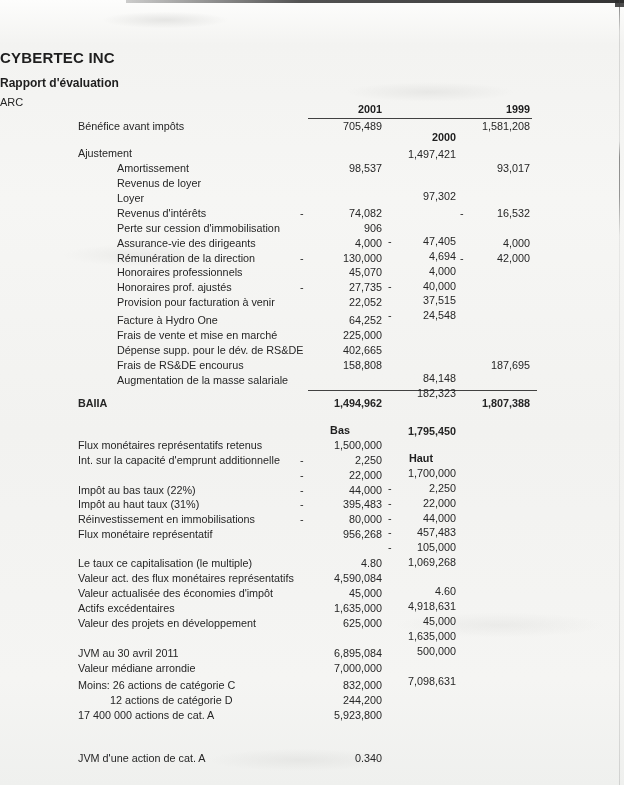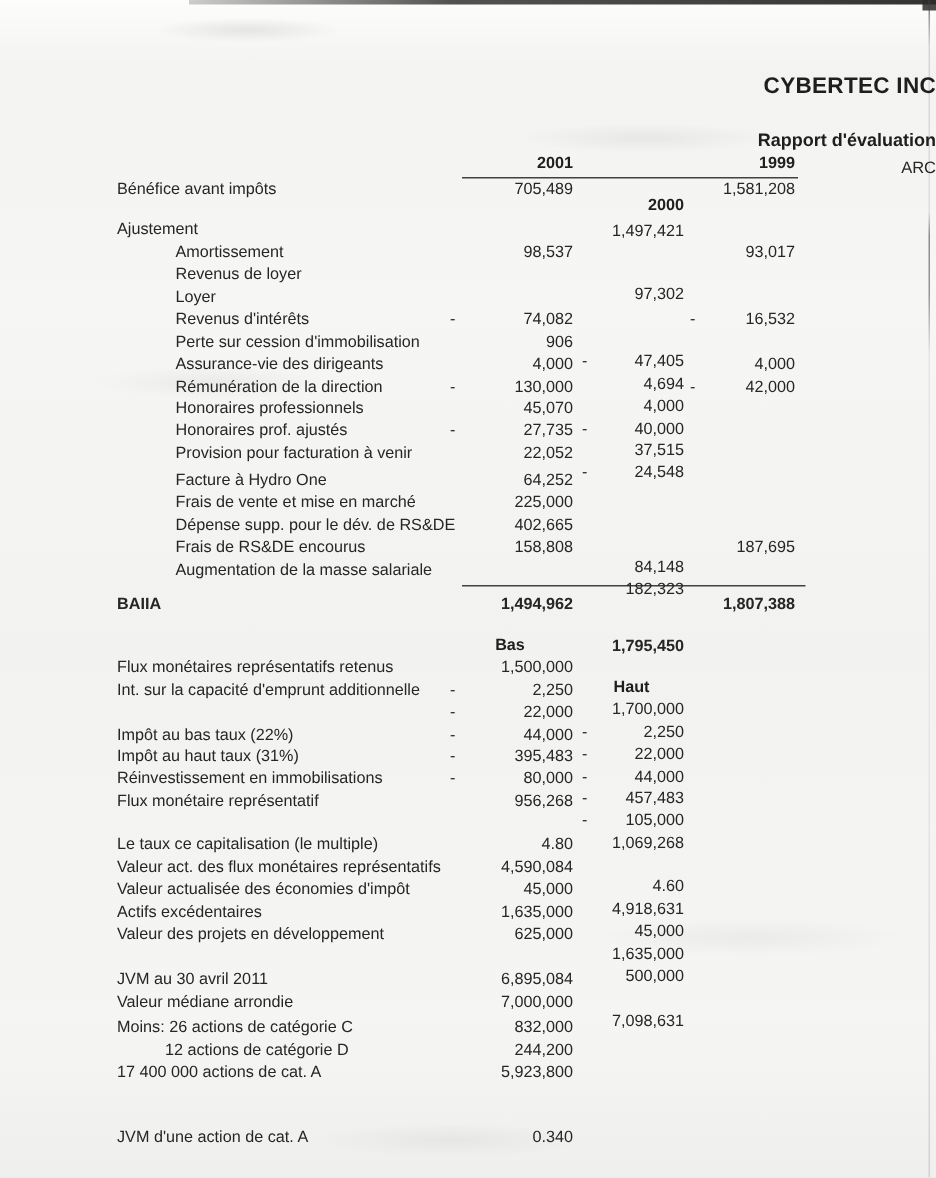--- a/index.html
+++ b/index.html
@@ -17,23 +17,23 @@
       radial-gradient(110px 16px at 140px 255px, rgba(210,210,208,.30), transparent 70%),
       radial-gradient(150px 18px at 500px 625px, rgba(210,210,208,.28), transparent 70%),
       radial-gradient(130px 16px at 300px 760px, rgba(206,206,204,.30), transparent 70%);
   }
   .scan-edge-top{position:absolute;top:0;left:126px;right:0;height:3px;
     background:linear-gradient(90deg,rgba(60,60,60,.25),rgba(40,40,40,.8) 35%,rgba(30,30,30,.9));}
   .scan-corner{position:absolute;top:0;right:0;width:9px;height:7px;background:rgba(45,45,45,.85);}
   .scan-edge-right{position:absolute;top:0;right:4px;width:1.5px;height:100%;
     background:linear-gradient(180deg,rgba(60,60,60,.7) 0%,rgba(120,120,120,.25) 4%,rgba(120,120,120,.18) 18%,rgba(70,70,70,.6) 20%,rgba(70,70,70,.55) 25%,rgba(140,140,140,.15) 30%,rgba(150,150,150,.12) 60%,rgba(120,120,120,.25) 100%);}
 
-  .doc-header{position:absolute;top:50px;left:0;width:624px;text-align:right;}
+  .doc-header{position:absolute;top:50px;left:0;width:624px;text-align:left;}
   .doc-header .title{font-size:15px;line-height:15px;font-weight:bold;letter-spacing:.2px;color:#1e1e1e;}
-  .doc-header .subtitle{font-size:12px;line-height:12px;font-weight:bold;margin-top:22px;color:#1e1e1e;}
+  .doc-header .subtitle{font-size:12px;line-height:12px;font-weight:bold;margin-top:12px;color:#1e1e1e;}
   .doc-header .org{font-size:11px;line-height:11px;margin-top:8px;}
 
   .tbl{position:absolute;left:0;width:564px;}
   #table1{top:102px;} #table2{top:423px;} #table3{top:556px;} #table4{top:678px;}
 
   .row{position:relative;height:14.9px;font-size:10.8px;line-height:14.9px;white-space:nowrap;}
   .row.bold{font-weight:bold;}
   .row.head{font-weight:bold;color:#1e1e1e;}
   .label{position:absolute;left:0;top:0;}
   .ind0{padding-left:78px;} .ind1{padding-left:117px;} .ind2{padding-left:110px;}

